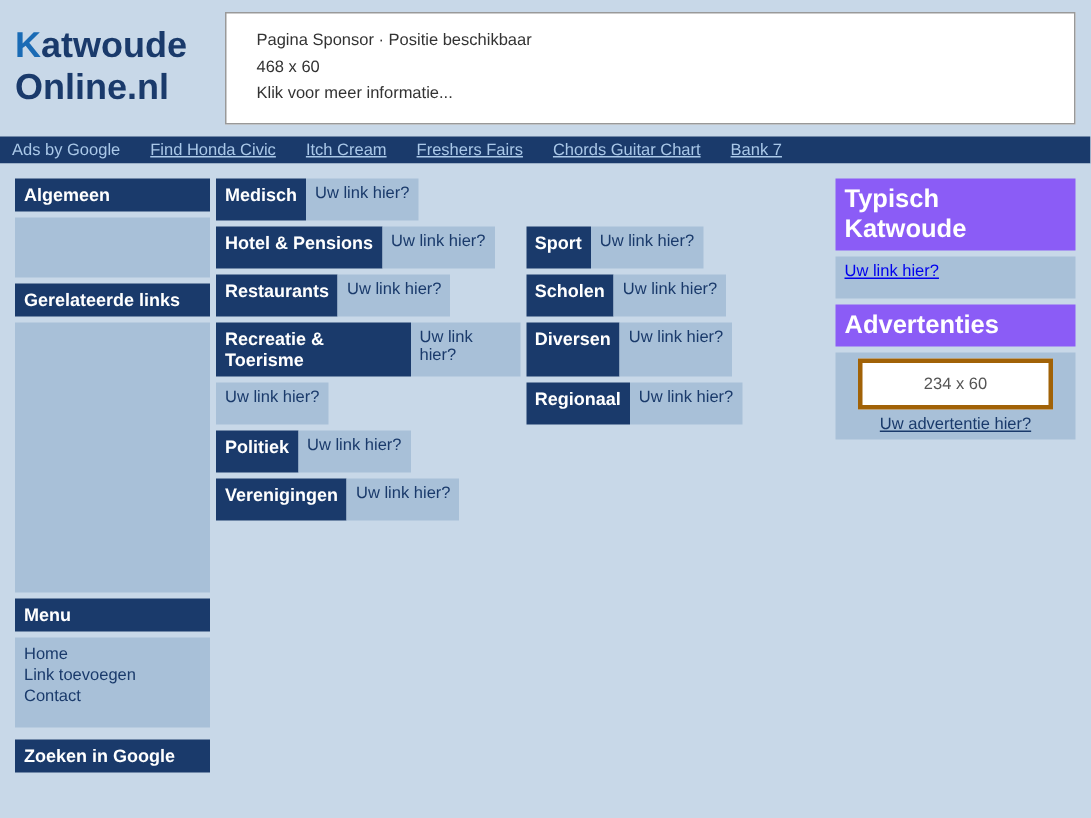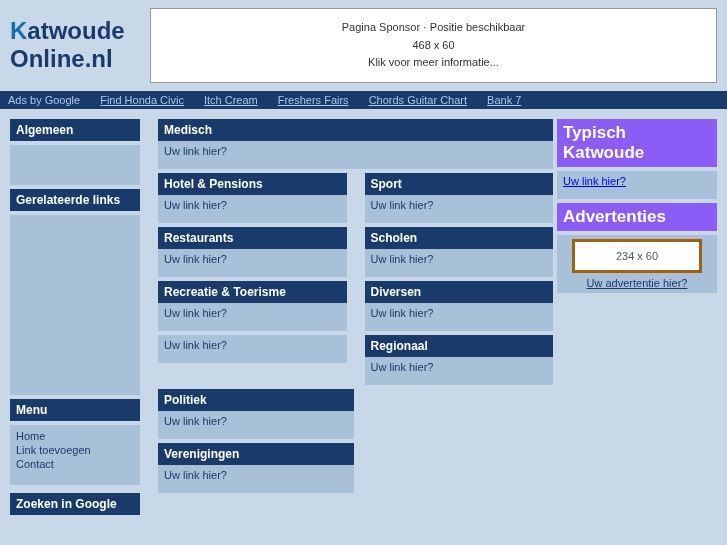--- a/index.html
+++ b/index.html
@@ -24,21 +24,20 @@
       color: #1a3a6b;
       line-height: 1.2;
       min-width: 120px;
     }
     #logo span.k {
       color: #1a6bb5;
     }
     #sponsor-box {
       border: 1px solid #999;
       background: #fff;
-      text-align: center;
       padding: 10px 20px;
       flex: 1;
       font-size: 11px;
       color: #333;
       line-height: 1.6;
     }
 
     
     #adbar {
       background: #1a3a6b;
@@ -117,22 +116,21 @@
     }
 
     .content-row {
       display: flex;
       gap: 4px;
     }
 
     .cat-block {
       flex: 1;
       display: flex;
-      flex-direction: column;
-      margin-left: 14px;
+      flex-direction: row;
     }
     .cat-title {
       background: #1a3a6b;
       color: #fff;
       font-weight: bold;
       font-size: 12px;
       padding: 4px 6px;
     }
     .cat-body {
       background: #a8c0d8;

